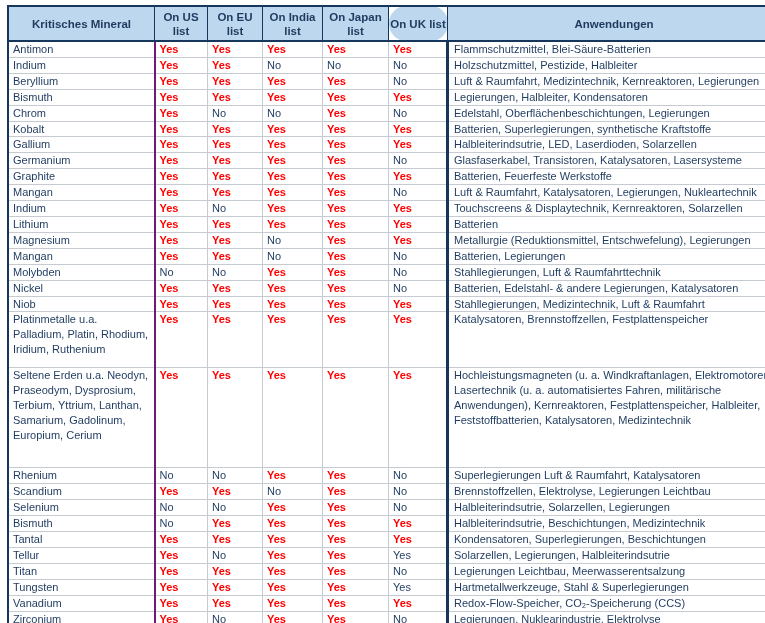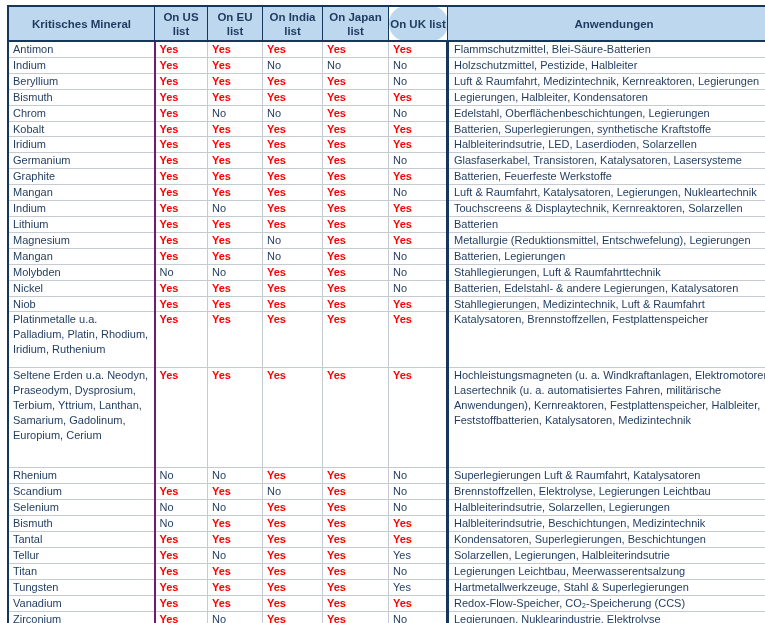--- a/index.html
+++ b/index.html
@@ -132,21 +132,21 @@
         <tr>
       <td class="c-name">Kobalt</td>
       <td class="c-list yes">Yes</td>
       <td class="c-list yes">Yes</td>
       <td class="c-list yes">Yes</td>
       <td class="c-list yes">Yes</td>
       <td class="c-list yes">Yes</td>
       <td class="c-apps">Batterien, Superlegierungen, synthetische Kraftstoffe</td>
     </tr>
         <tr>
-      <td class="c-name">Iridium</td>
+      <td class="c-name">Gallium</td>
       <td class="c-list yes">Yes</td>
       <td class="c-list yes">Yes</td>
       <td class="c-list yes">Yes</td>
       <td class="c-list yes">Yes</td>
       <td class="c-list yes">Yes</td>
       <td class="c-apps">Halbleiterindsutrie, LED, Laserdioden, Solarzellen</td>
     </tr>
         <tr>
       <td class="c-name">Germanium</td>
       <td class="c-list yes">Yes</td>

